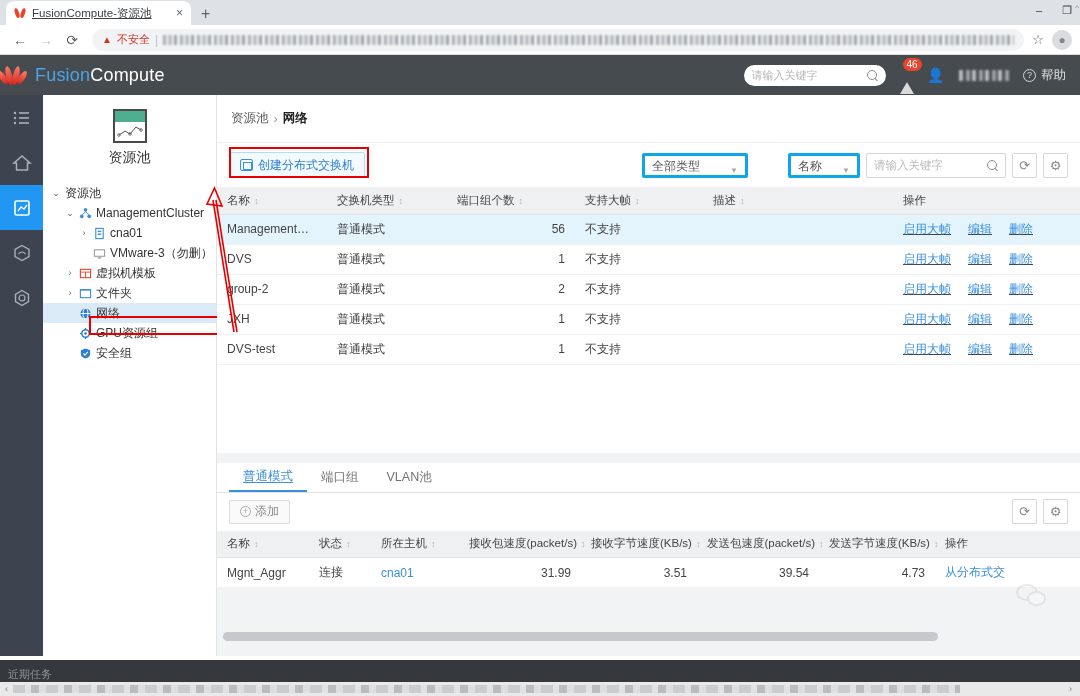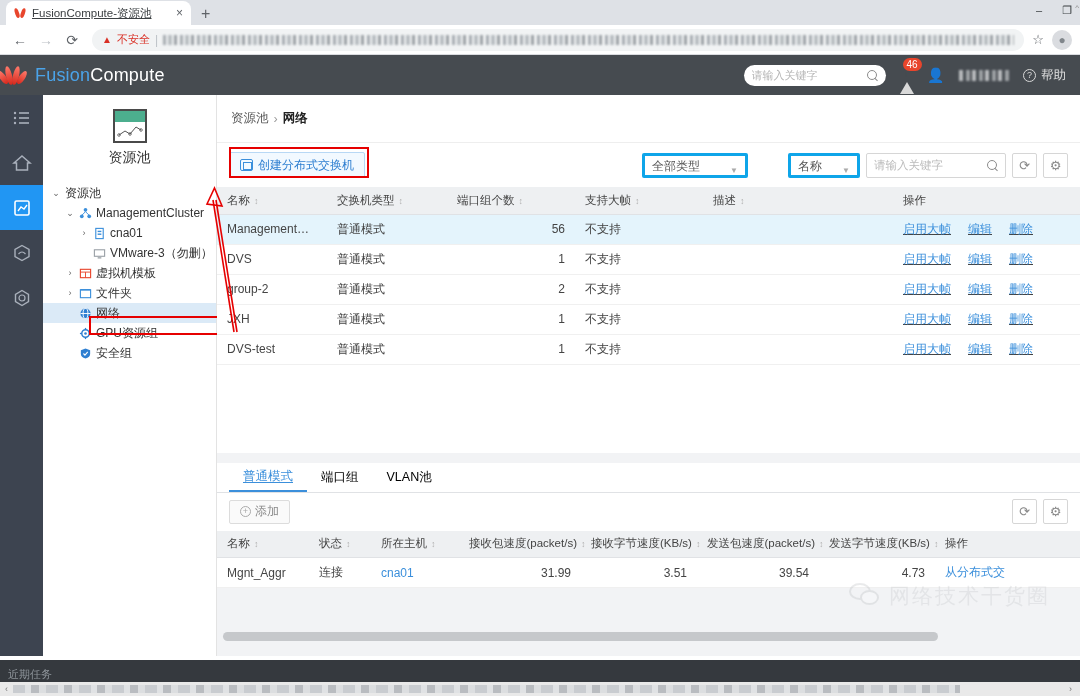--- a/index.html
+++ b/index.html
@@ -268,21 +268,21 @@
 
   .panel-bottom {
     background: #fff; margin-top: 10px; flex: 0 0 auto;
   }
   .tabs {
     height: 30px; display: flex; align-items: stretch;
     border-bottom: 1px solid #e0e2e5; padding-left: 12px;
   }
   .tab-item {
     padding: 0 14px; display: flex; align-items: center;
-    font-size: 12.5px; color: #000000;
+    font-size: 12.5px; color: #737373;
   }
   .tab-item.active {
     color: #3b8fdb; border-bottom: 2px solid #3b8fdb;
     text-decoration: underline; text-underline-offset: 2px;
   }
   .sub-toolbar { height: 38px; display: flex; align-items: center; padding: 0 12px; }
   .btn-add {
     height: 24px; border: 1px solid #dcdcdc; background: #fafafa;
     color: #888; font-size: 12px; border-radius: 2px;
     display: flex; align-items: center; gap: 4px; padding: 0 10px;
@@ -725,21 +725,20 @@
           </tr>
         </tbody>
       </table>
     </div>
 
     <div class="watermark">
       <span class="wechat-ic">
         <i class="b1"></i>
           <i class="b2"></i>
       </span>
-      <span class="wm-text">网络技术干货圈</span>
     </div>
 
     <div class="hscroll-wrap">
       <div class="hscroll-track">
         <div class="hscroll-thumb"></div>
       </div>
     </div>
   </div>
 </div>
 

